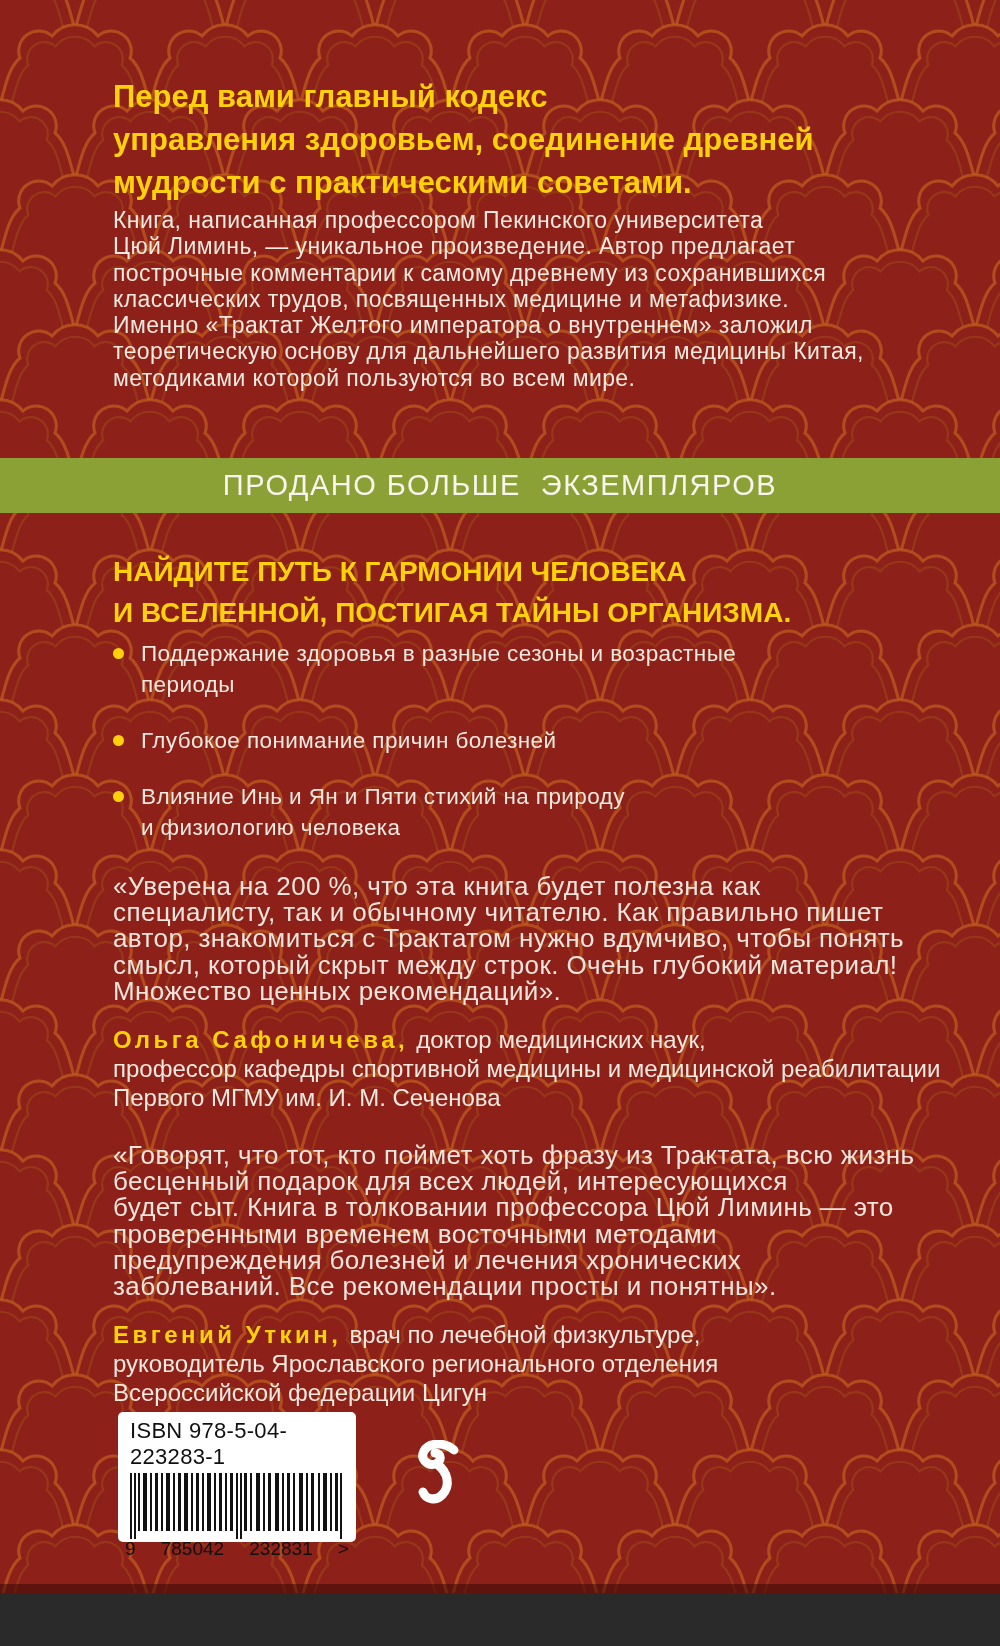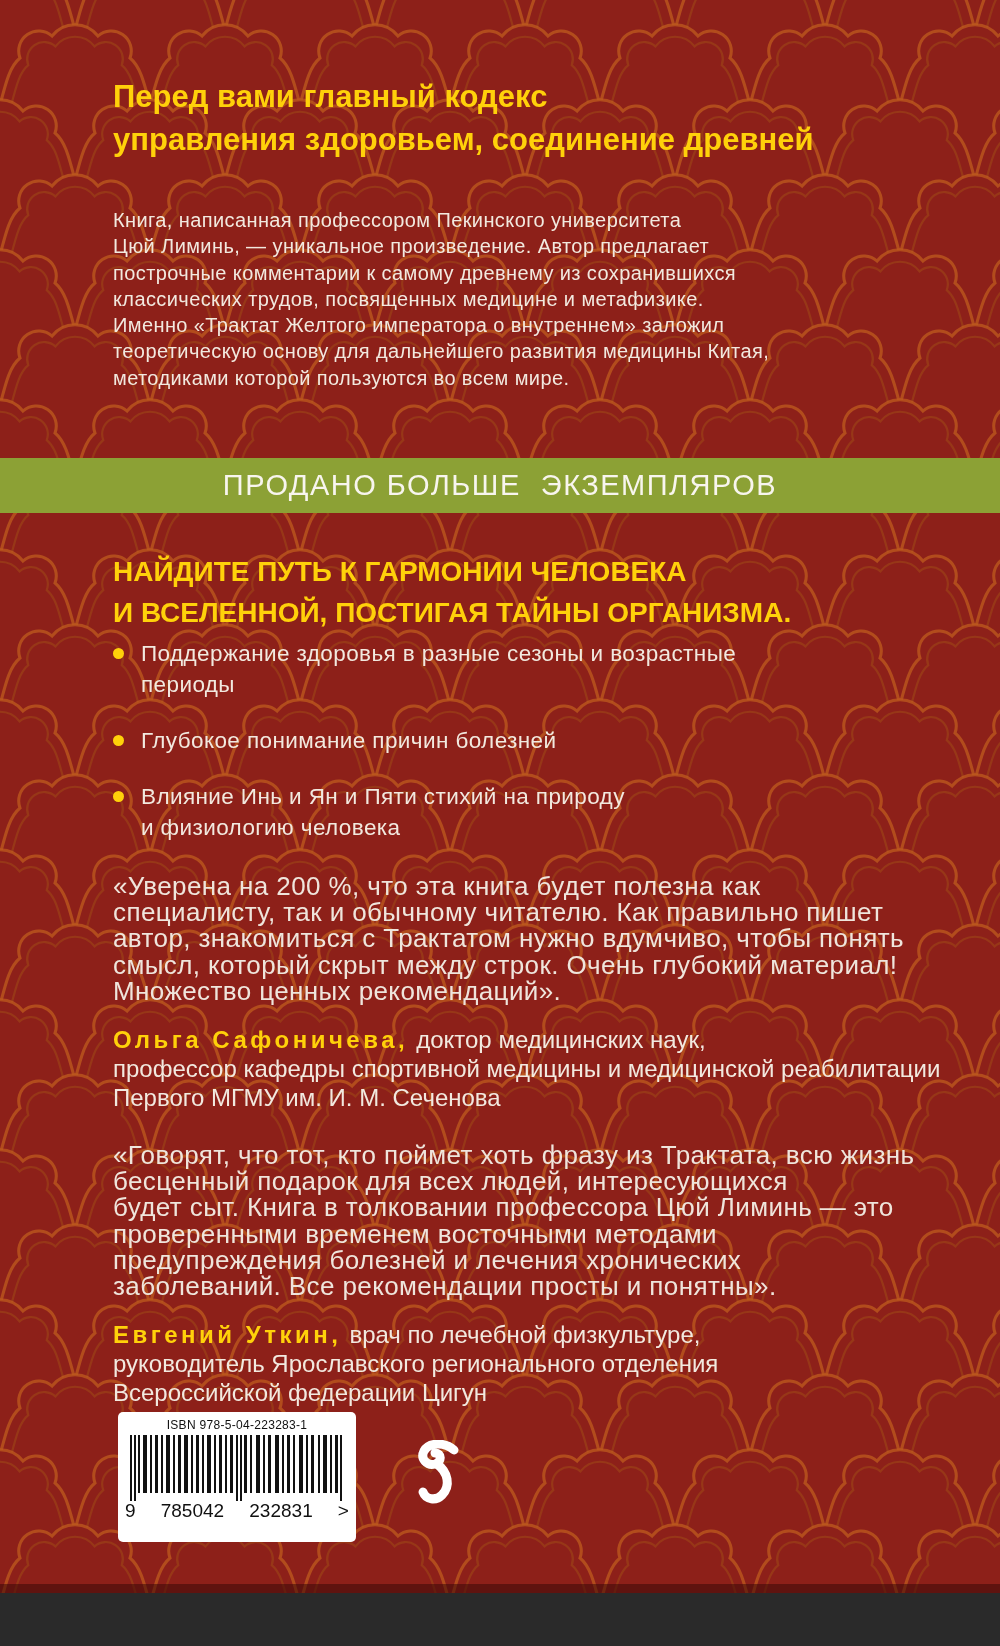--- a/index.html
+++ b/index.html
@@ -8,21 +8,21 @@
     width:1000px;height:1593px;
     overflow:hidden;
     background:#8d2019;
     font-family:"Liberation Sans","DejaVu Sans",sans-serif;
   }
   .bg-pattern{position:absolute;inset:0;display:block;}
   .abs{position:absolute;}
   .line{white-space:nowrap;}
 
   .heading{left:113px;top:75px;color:#ffd10a;font-size:31px;line-height:43px;font-weight:700;}
-  .intro{left:113px;top:207px;color:#f2e9df;font-size:20px;line-height:26.3px;letter-spacing:.4px;}
+  .intro{left:113px;top:207px;color:#f2e9df;font-size:23px;line-height:26.3px;letter-spacing:.4px;}
 
   .banner{left:0;top:458px;width:1000px;height:55px;background:#8ca135;
           display:flex;align-items:center;justify-content:center;}
   .banner-inner{display:flex;align-items:flex-end;gap:20px;color:#f8f5ee;letter-spacing:1.5px;}
   .banner-small{font-size:29px;font-weight:400;}
   .banner-big{font-size:48px;font-weight:400;}
 
   .subhead{left:113px;top:551px;color:#ffd10a;font-size:28px;line-height:41px;font-weight:700;}
 
   .bullets{left:113px;top:638px;color:#f2e9df;}
@@ -33,21 +33,21 @@
   .quote{left:113px;color:#efe5dc;font-size:26px;line-height:26.2px;letter-spacing:.4px;}
   .quote1{top:873px;}
   .quote2{top:1142px;}
 
   .attr{left:113px;right:112px;text-align:left;color:#f2e9df;font-size:24px;line-height:29px;}
   .attr1{top:1025px;}
   .attr2{top:1320px;}
   .attr-name{color:#ffd10a;font-weight:700;letter-spacing:3.5px;margin-right:8px;}
 
   .barcode-box{left:118px;top:1412px;width:238px;height:130px;background:#ffffff;border-radius:5px;color:#101010;}
-  .isbn{text-align:center;font-size:12px;letter-spacing:.3px;padding-top:6px;}
+  .isbn{font-size:22px;letter-spacing:.3px;padding-top:6px;padding-left:12px;}
   .bars{display:block;margin:3px auto 0;}
   .digits{display:flex;justify-content:space-between;align-items:baseline;font-size:19px;padding:0 7px;margin-top:-1px;}
 
   .logo{left:414px;top:1440px;width:48px;height:70px;}
   .bottom-strip{left:0;bottom:0;width:1000px;height:9px;background:rgba(58,10,8,.55);}
 </style>
 </head>
 <body>
 
 <div class="cover">
@@ -66,20 +66,21 @@
         <use href="#cloudUnit" transform="translate(-75,75)"></use>
         <use href="#cloudUnit" transform="translate(75,75)"></use>
       </pattern>
     </defs>
     <rect width="1000" height="1646" fill="url(#scales)"></rect>
   </svg>
 
   <div class="abs heading">
       <div class="line">Перед вами главный кодекс</div>
       <div class="line">управления здоровьем, соединение древней</div>
+      <div class="line">мудрости с практическими советами.</div>
     </div>
 
   <div class="abs intro">
       <div class="line">Книга, написанная профессором Пекинского университета</div>
       <div class="line">Цюй Лиминь, — уникальное произведение. Автор предлагает</div>
       <div class="line">построчные комментарии к самому древнему из сохранившихся</div>
       <div class="line">классических трудов, посвященных медицине и метафизике.</div>
       <div class="line">Именно «Трактат Желтого императора о внутреннем» заложил</div>
       <div class="line">теоретическую основу для дальнейшего развития медицины Китая,</div>
       <div class="line">методиками которой пользуются во всем мире.</div>

